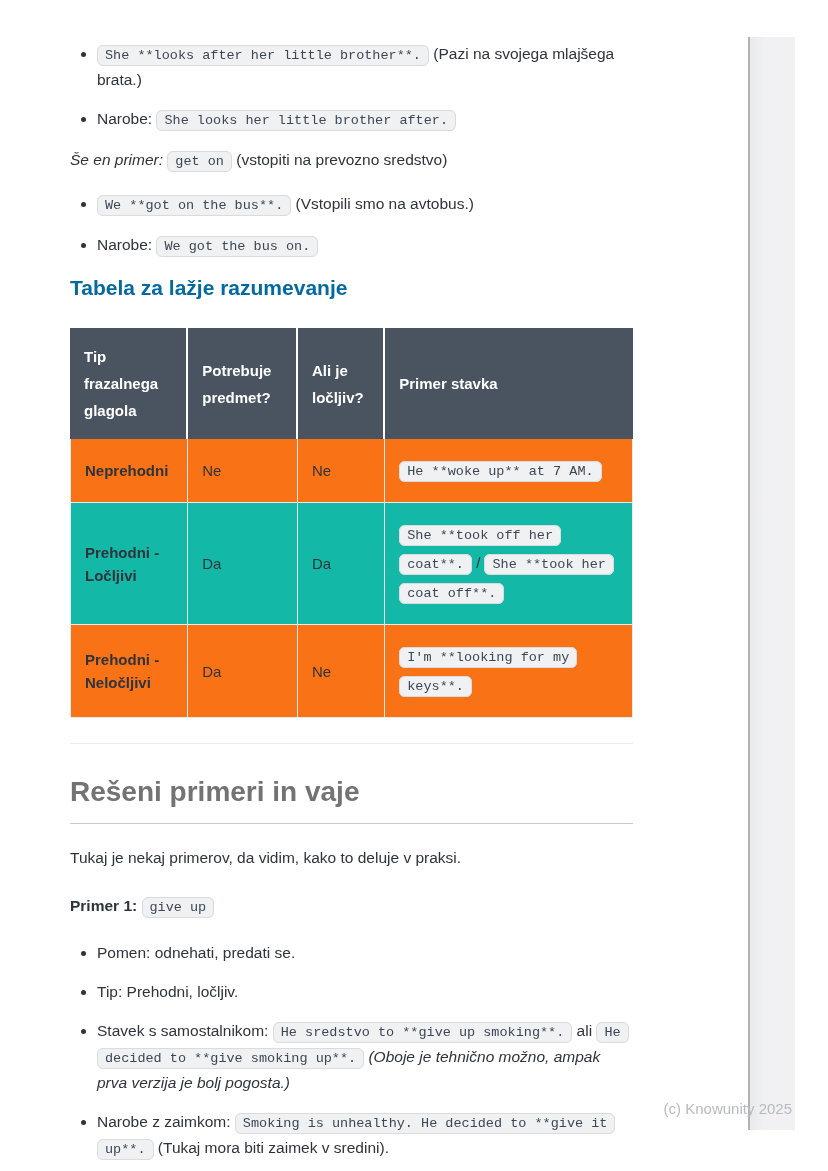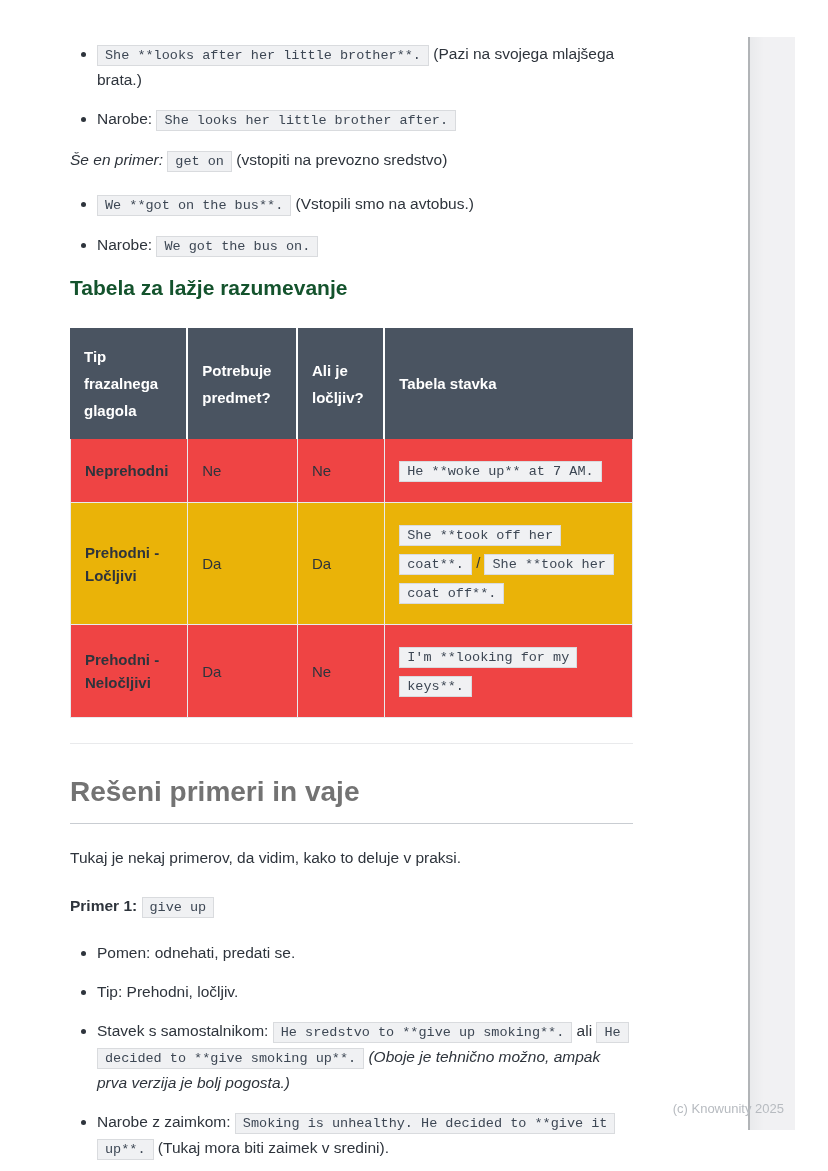--- a/index.html
+++ b/index.html
@@ -18,35 +18,35 @@
     padding-top: 42px;
     font-size: 15.5px;
     line-height: 24px;
   }
   .chip {
     font-family: "Liberation Mono", monospace;
     font-size: 13.5px;
     color: #3d4754;
     background: #f0f1f3;
     border: 1px solid #d9dbde;
-    border-radius: 0;
+    border-radius: 6px;
     padding: 2px 7px;
     -webkit-box-decoration-break: clone;
     box-decoration-break: clone;
     font-style: normal;
   }
   ul.blist { margin: 0; padding-left: 27px; list-style: disc; }
   ul.blist li { margin: 0 0 15px 0; }
   p.para { margin: 4px 0 18px 0; }
   .italic { font-style: italic; text-align: center; }
   .bold { font-weight: bold; }
   h2.muted {
     font-size: 21px; line-height: 28px;
     font-weight: 700;
-    color: #14532d;
+    color: #0369a1;
     margin: 11px 0 26px 0;
   }
   table.info {
     width: 100%;
     border-collapse: separate;
     border-spacing: 0;
     margin: 0 12px 25px 0;
   }
   table.info thead th {
     background: #4a5461;
@@ -60,24 +60,24 @@
     border-right: 2px solid #ffffff;
   }
   table.info thead th:last-child { border-right: none; }
   table.info tbody td {
     padding: 17px 14px;
     font-size: 15px;
     line-height: 23px;
     vertical-align: middle;
     border-bottom: 1px solid #e8eaed;
     border-right: 1px solid #e8eaed;
-    background: #ef4444;
+    background: #f97316;
   }
   table.info tbody td:first-child { border-left: 1px solid #e8eaed; font-weight: 700; }
-  table.info tbody tr.alt td { background: #eab308; }
+  table.info tbody tr.alt td { background: #14b8a6; }
   table.info tbody td.example { line-height: 27px; }
   .col-type { width: 21%; } .col-obj { width: 19.5%; } .col-sep { width: 15.5%; } .col-ex { width: 44%; }
   hr.thin {
     border: none;
     border-top: 1px solid #e9eaec;
     margin: 0 0 0 0;
   }
   h1.main {
     font-size: 28px; line-height: 34px;
     font-weight: 800;
@@ -91,22 +91,22 @@
   .side-strip {
     position: absolute;
     left: 748px; top: 37px;
     width: 45px; height: 1093px;
     background: linear-gradient(to right, #e9eaec 0px, #f1f1f3 14px);
     border-left: 2px solid #b1b4b7;
   }
   .watermark {
     position: absolute;
     top: 1102px;
-    right: 44px;
-    font-size: 13px;
+    right: 36px;
+    font-size: 15px;
     line-height: 14px;
     color: #b7bbc0;
     z-index: 2;
   }
 </style>
 </head>
 <body>
 
 <div class="content">
 
@@ -139,21 +139,21 @@
       <col class="col-type">
         <col class="col-obj">
         <col class="col-sep">
         <col class="col-ex">
     </colgroup>
     <thead>
       <tr>
         <th>Tip frazalnega glagola</th>
         <th>Potrebuje predmet?</th>
         <th>Ali je ločljiv?</th>
-        <th>Tabela stavka</th>
+        <th>Primer stavka</th>
       </tr>
     </thead>
     <tbody>
       <tr>
         <td>Neprehodni</td>
         <td>Ne</td>
         <td>Ne</td>
         <td class="example">
           <code class="chip">He **woke up** at 7 AM.</code>
         </td>

